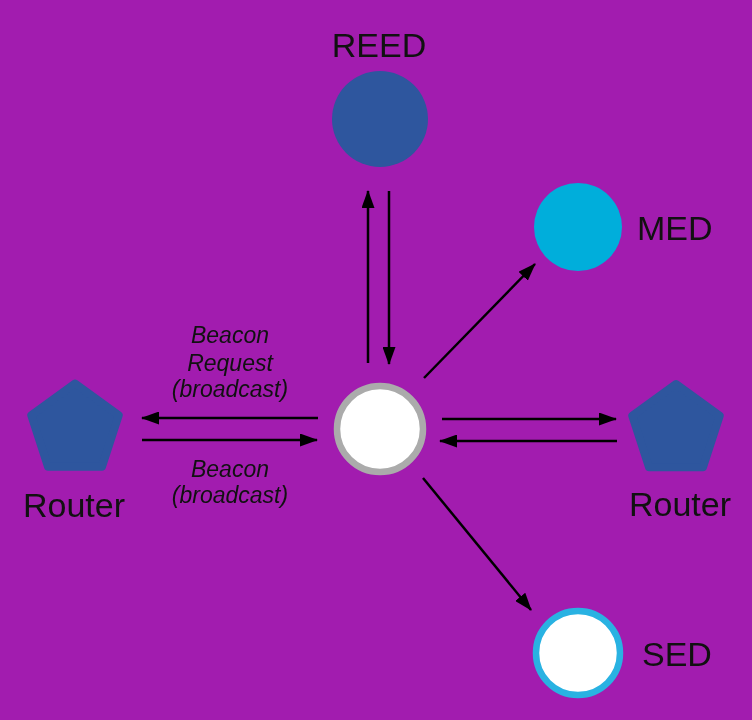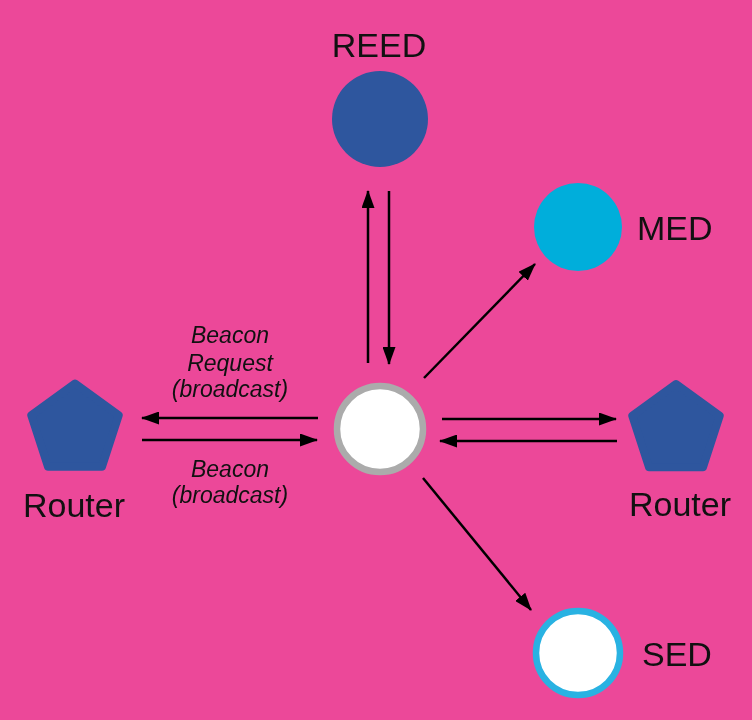--- a/index.html
+++ b/index.html
@@ -4,21 +4,21 @@
 <style>
   html, body {
     margin: 0;
     padding: 0;
     background: #ffffff;
   }
   .stage {
     position: relative;
     width: 752px;
     height: 720px;
-    background: #ec4899;
+    background: #a21caf;
     overflow: hidden;
   }
   svg { display: block; }
   .node-label {
     font-family: "Liberation Sans", sans-serif;
     font-size: 34px;
     font-weight: 400;
   }
   .annot-label {
     font-family: "Liberation Sans", sans-serif;

